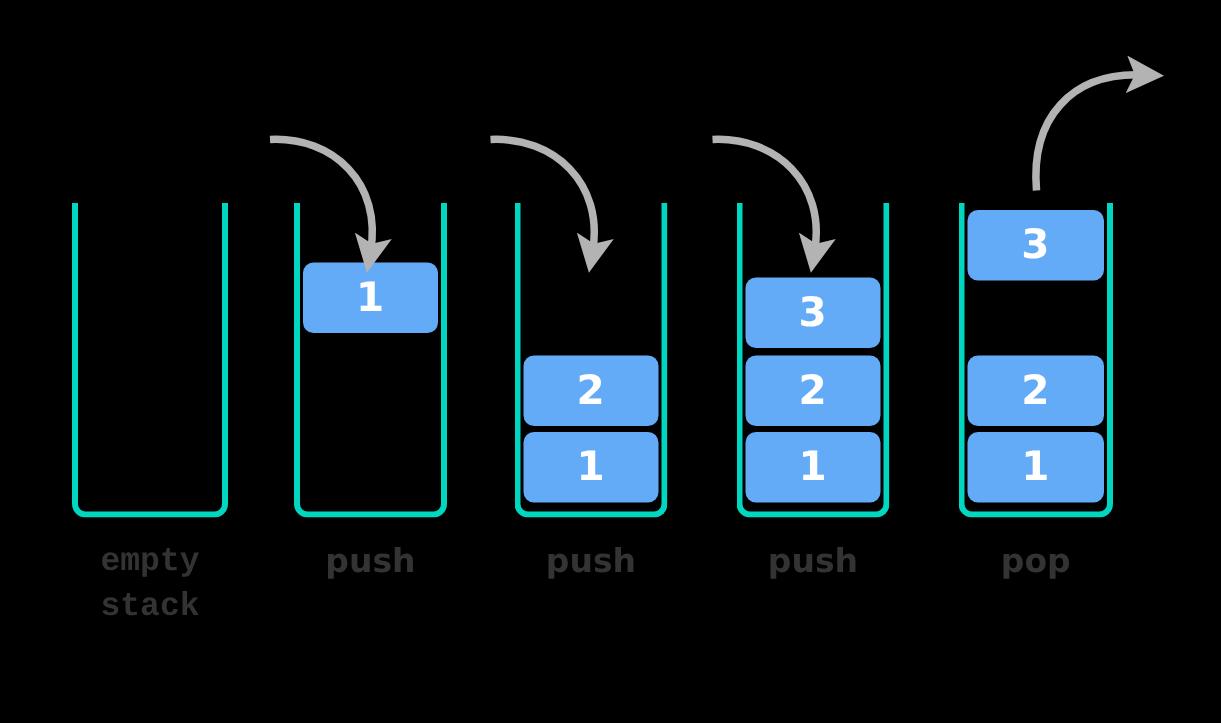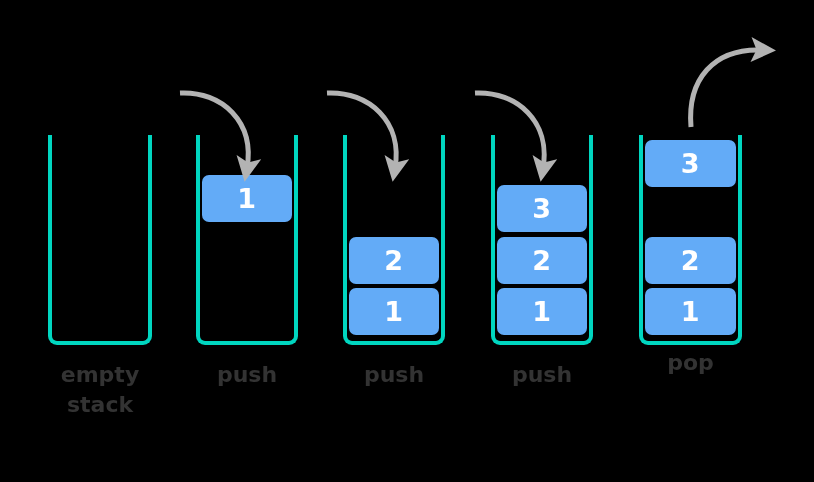--- a/index.html
+++ b/index.html
@@ -63,21 +63,21 @@
   }
 </style>
 </head>
 <body>
 
 <div id="canvas">
 
   <div id="stacks-root">
       <div class="stack">
         <div class="container-u" style="--wall: #00d6c0; left: 48px; top: 135px; width: 104px; height: 210px;"></div>
-        <div class="caption" style="left: 24px; width: 152px; top: 360px; color: rgb(51, 51, 51);">empty
+        <div class="caption" style="left: 24px; width: 152px; top: 360px; color: rgb(51, 51, 51); font-family: Liberation Mono, monospace;">empty
 stack</div>
       </div>
       <div class="block" style="--block: #63abf7; left: 202px; width: 90px; top: 175px; height: 47px; color: rgb(255, 255, 255);">1</div>
       <div class="stack">
         <div class="container-u" style="--wall: #00d6c0; left: 196px; top: 135px; width: 102px; height: 210px;"></div>
         <div class="caption" style="left: 172px; width: 150px; top: 360px; color: rgb(51, 51, 51);">push</div>
       </div>
       <div class="block" style="--block: #63abf7; left: 349px; width: 90px; top: 237px; height: 47px; color: rgb(255, 255, 255);">2</div>
       <div class="block" style="--block: #63abf7; left: 349px; width: 90px; top: 288px; height: 47px; color: rgb(255, 255, 255);">1</div>
       <div class="stack">
@@ -89,21 +89,21 @@
       <div class="block" style="--block: #63abf7; left: 497px; width: 90px; top: 288px; height: 47px; color: rgb(255, 255, 255);">1</div>
       <div class="stack">
         <div class="container-u" style="--wall: #00d6c0; left: 491px; top: 135px; width: 102px; height: 210px;"></div>
         <div class="caption" style="left: 467px; width: 150px; top: 360px; color: rgb(51, 51, 51);">push</div>
       </div>
       <div class="block" style="--block: #63abf7; left: 645px; width: 91px; top: 140px; height: 47px; color: rgb(255, 255, 255);">3</div>
       <div class="block" style="--block: #63abf7; left: 645px; width: 91px; top: 237px; height: 47px; color: rgb(255, 255, 255);">2</div>
       <div class="block" style="--block: #63abf7; left: 645px; width: 91px; top: 288px; height: 47px; color: rgb(255, 255, 255);">1</div>
       <div class="stack">
         <div class="container-u" style="--wall: #00d6c0; left: 639px; top: 135px; width: 103px; height: 210px;"></div>
-        <div class="caption" style="left: 615px; width: 151px; top: 348px; color: rgb(51, 51, 51);">pop</div>
+        <div class="caption" style="left: 615px; width: 151px; top: 360px; color: rgb(51, 51, 51);">pop</div>
       </div>
     </div>
 
   <svg class="arrow-layer" id="arrow-layer" viewBox="0 0 814 482" xmlns="http://www.w3.org/2000/svg">
     <defs>
       <marker id="arrowhead" markerWidth="5" markerHeight="5" refX="2.2" refY="2.5" orient="auto" markerUnits="strokeWidth">
         <path d="M0,0 L5,2.5 L0,5 L1.1,2.5 Z" fill="#b3b3b3"></path>
       </marker>
     </defs>
   <path d="M180,93 C222,91 255,122 247,168" fill="none" stroke="#b3b3b3" stroke-width="5" stroke-linecap="butt" marker-end="url(#arrowhead)"></path>

